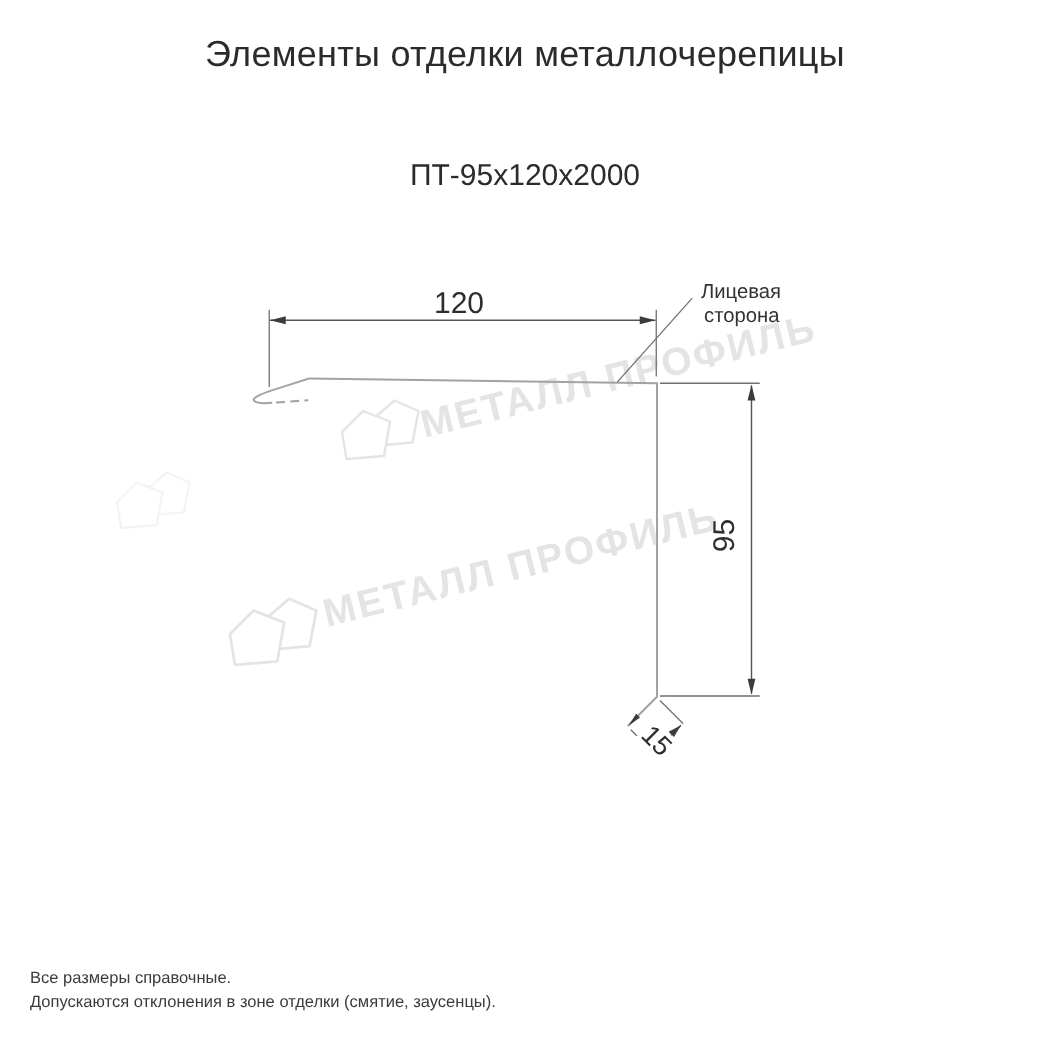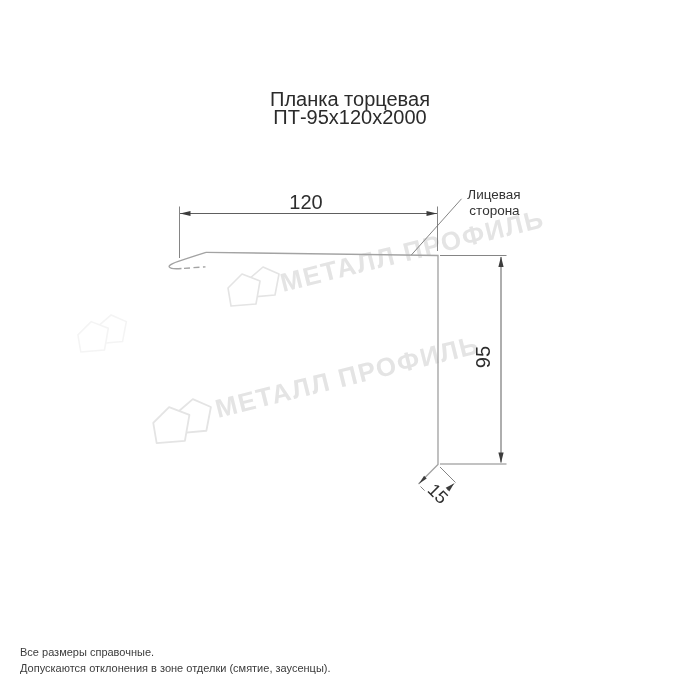--- a/index.html
+++ b/index.html
@@ -34,21 +34,21 @@
   .dimline{stroke:#555555;stroke-width:0.95;fill:none;}
   .extline{stroke:#6f6f6f;stroke-width:0.85;fill:none;}
   .arrow{fill:#3c3c3c;stroke:none;}
   .logo{fill:#ffffff;stroke:#e4e4e4;stroke-width:1.6;stroke-linejoin:round;}
 </style>
 </head>
 <body>
 
 <div class="page">
 
-  <div class="subtitle">Планка торцевая</div>
+  <div class="title">Элементы отделки металлочерепицы</div>
   <div class="code">ПТ-95х120х2000</div>
 
   <svg class="drawing" viewBox="0 0 700 700">
     <defs>
       <g id="mp-logo">
         <path class="logo" d="M 23 13 L 37 1 L 53 8 L 49 29 L 26 31 Z"></path>
         <path class="logo" d="M 2 22 L 16 8 L 34 15 L 30 38 L 5 40 Z"></path>
       </g>
     </defs>
 

